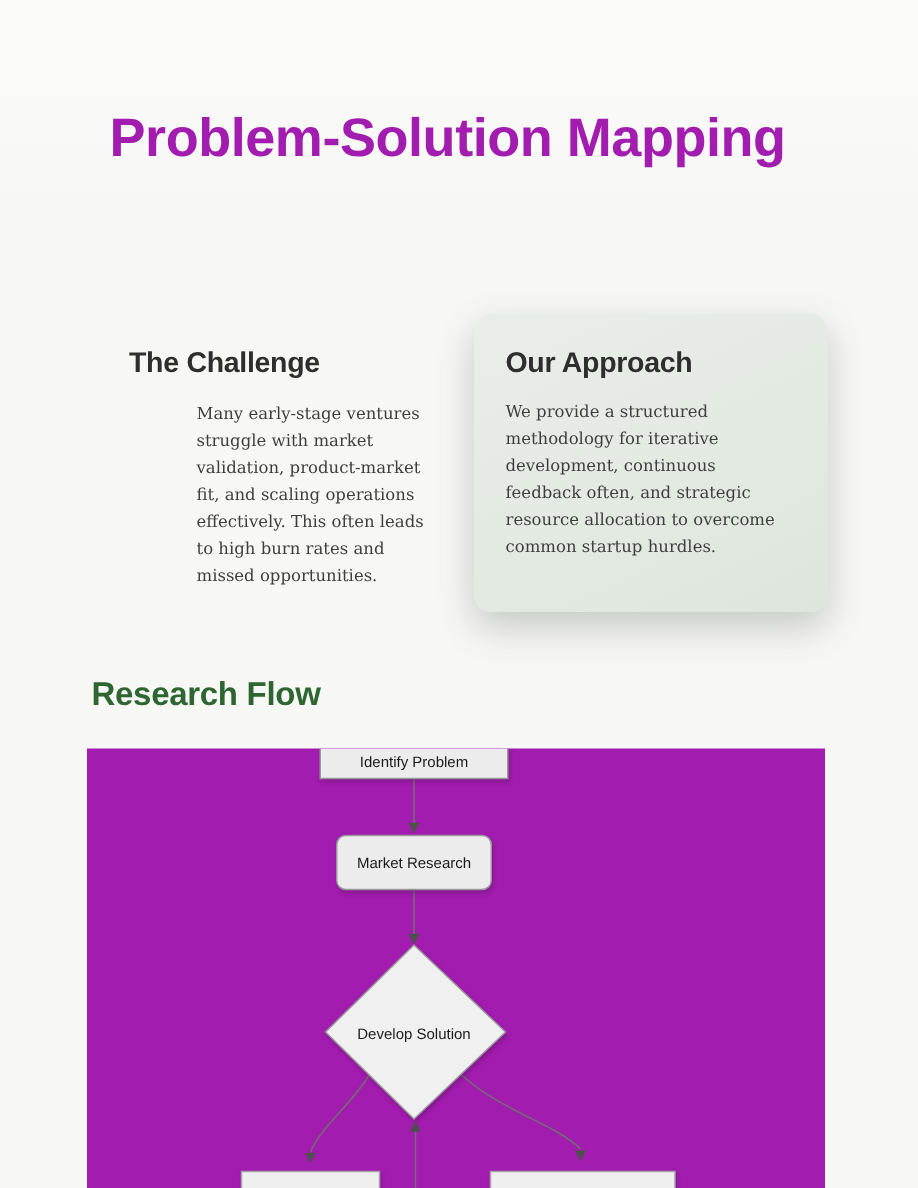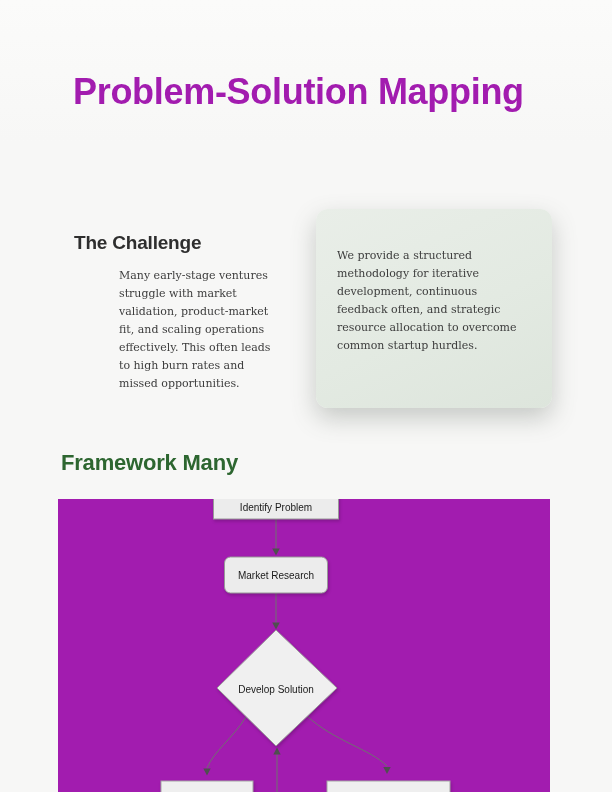--- a/index.html
+++ b/index.html
@@ -19,21 +19,21 @@
   }
   .col-heading {
     font-size: 19px; font-weight: 700; color: #2e2e2e;
     line-height: 1; letter-spacing: -0.2px;
   }
   .body-text {
     font-family: "DejaVu Serif", "Liberation Serif", serif;
     font-size: 11px; line-height: 18px; color: #3d3d3d;
   }
   .challenge-col {
-    position: absolute; left: 74px; top: 233px; width: 200px;
+    position: absolute; left: 86px; top: 233px; width: 200px;
   }
   .challenge-col .body-text { margin-top: 15px; margin-left: 45px; }
   .approach-card {
     position: absolute; left: 316px; top: 209px; width: 236px; height: 199px;
     border-radius: 12px;
     background: linear-gradient(155deg, #e9eee8 0%, #e3eae2 55%, #dde5dc 100%);
     box-shadow: 0 10px 24px rgba(85, 95, 85, 0.30);
     padding: 24px 21px 0 21px;
   }
   .approach-card .body-text { margin-top: 14px; }
@@ -59,24 +59,25 @@
 <body>
 
 <h1 class="page-title">Problem-Solution Mapping</h1>
 
 <section class="challenge-col">
   <h2 class="col-heading">The Challenge</h2>
   <p class="body-text">Many early-stage ventures struggle with market validation, product-market fit, and scaling operations effectively. This often leads to high burn rates and missed opportunities.</p>
 </section>
 
 <section class="approach-card">
+  <h2 class="col-heading">Our Approach</h2>
   <p class="body-text">We provide a structured methodology for iterative development, continuous feedback often, and strategic resource allocation to overcome common startup hurdles.</p>
 </section>
 
-<h2 class="section-heading">Framework Many</h2>
+<h2 class="section-heading">Research Flow</h2>
 
 <figure class="flow-figure">
   <svg width="492" height="293" viewBox="0 0 492 293">
 
     <g stroke="#707070" stroke-width="1" fill="none">
       <line x1="218" y1="20" x2="218" y2="50"></line>
       <line x1="218" y1="94" x2="218" y2="124"></line>
       <path d="M188,218 C174,240 156,252 149,269"></path>
       <path d="M249,217 C276,242 312,250 329,267"></path>
       <line x1="219" y1="293" x2="219" y2="255"></line>

